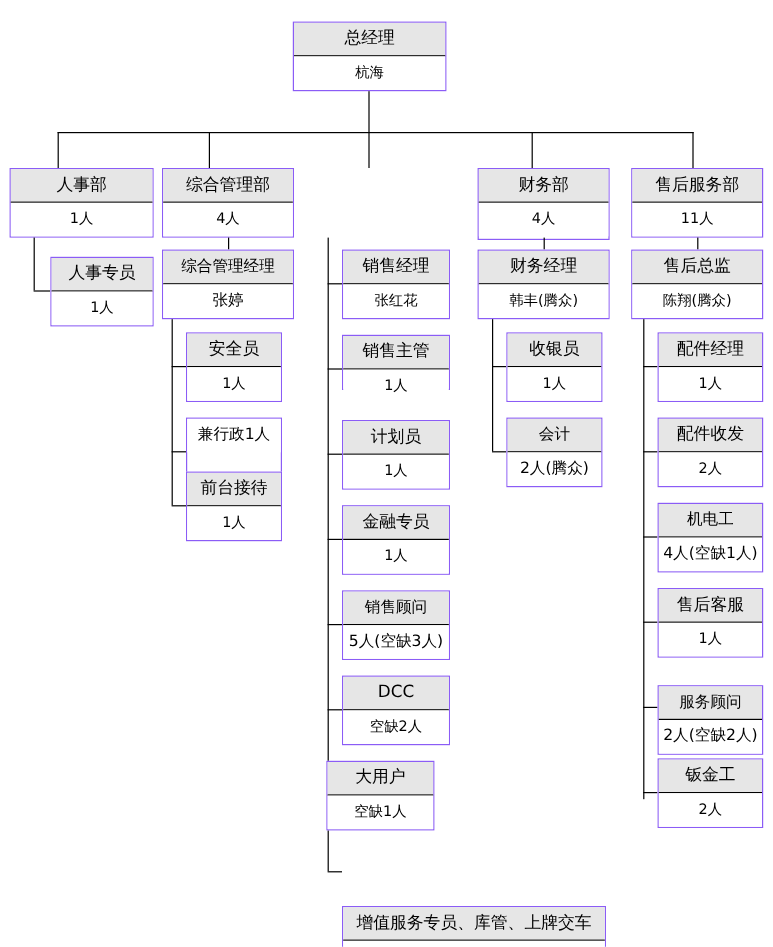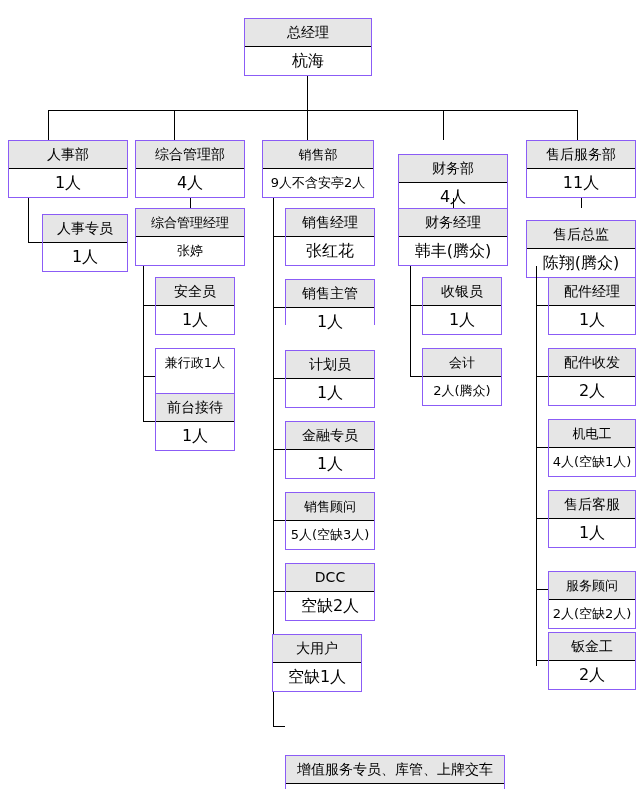--- a/index.html
+++ b/index.html
@@ -28,21 +28,21 @@
     font-size:14px;
     white-space:nowrap;
     overflow:hidden;
   }
   .node .value{
     box-sizing:border-box;
     background:#ffffff;
     text-align:center;
     line-height:27px;
     height:28px;
-    font-size:16px;
+    font-size:12px;
     white-space:nowrap;
     overflow:hidden;
   }
   .node.small .title,.node.small .value{font-size:13px;}
 
   .line{
     position:absolute;
     background:#000000;
   }
   .vline{width:1px;}
@@ -97,24 +97,20 @@
     <div class="value">1人</div>
   </div>
   <div class="node small" style="left:155px;top:348px;width:80px;height:58px;">
     <div class="value">兼行政1人</div>
   </div>
   <div class="node" style="left:155px;top:393px;width:80px;height:58px;">
     <div class="title">前台接待</div>
     <div class="value">1人</div>
   </div>
 
-  <div class="node small" style="left:262px;top:140px;width:112px;height:58px;">
-    <div class="title">销售部</div>
-    <div class="value">9人不含安亭2人</div>
-  </div>
   <div class="line vline" style="left:273px;top:198px;height:528px;"></div>
   <div class="line hline" style="left:273px;top:236px;width:12px;"></div>
   <div class="line hline" style="left:273px;top:307px;width:12px;"></div>
   <div class="line hline" style="left:273px;top:378px;width:12px;"></div>
   <div class="line hline" style="left:273px;top:449px;width:12px;"></div>
   <div class="line hline" style="left:273px;top:520px;width:12px;"></div>
   <div class="line hline" style="left:273px;top:591px;width:12px;"></div>
   <div class="line hline" style="left:273px;top:662px;width:12px;"></div>
   <div class="line hline" style="left:273px;top:726px;width:12px;"></div>
 
@@ -144,21 +140,21 @@
   </div>
   <div class="node" style="left:272px;top:634px;width:90px;height:58px;">
     <div class="title">大用户</div>
     <div class="value">空缺1人</div>
   </div>
   <div class="node" style="left:285px;top:755px;width:220px;height:58px;">
     <div class="title">增值服务专员、库管、上牌交车</div>
     <div class="value">空缺3人</div>
   </div>
 
-  <div class="node" style="left:398px;top:140px;width:110px;height:60px;margin-top:14px;">
+  <div class="node" style="left:398px;top:140px;width:110px;height:60px;">
     <div class="title">财务部</div>
     <div class="value">4人</div>
   </div>
   <div class="line vline" style="left:453px;top:198px;height:10px;"></div>
   <div class="node" style="left:398px;top:208px;width:110px;height:58px;">
     <div class="title">财务经理</div>
     <div class="value">韩丰(腾众)</div>
   </div>
   <div class="line vline" style="left:410px;top:266px;height:110px;"></div>
   <div class="line hline" style="left:410px;top:305px;width:12px;"></div>
@@ -170,21 +166,21 @@
   <div class="node small" style="left:422px;top:348px;width:80px;height:58px;">
     <div class="title">会计</div>
     <div class="value">2人(腾众)</div>
   </div>
 
   <div class="node" style="left:526px;top:140px;width:110px;height:58px;">
     <div class="title">售后服务部</div>
     <div class="value">11人</div>
   </div>
   <div class="line vline" style="left:581px;top:198px;height:10px;"></div>
-  <div class="node" style="left:526px;top:220px;width:110px;height:58px;">
+  <div class="node" style="left:526px;top:208px;width:110px;height:58px;">
     <div class="title">售后总监</div>
     <div class="value">陈翔(腾众)</div>
   </div>
   <div class="line vline" style="left:536px;top:266px;height:400px;"></div>
   <div class="line hline" style="left:536px;top:305px;width:12px;"></div>
   <div class="line hline" style="left:536px;top:376px;width:12px;"></div>
   <div class="line hline" style="left:536px;top:447px;width:12px;"></div>
   <div class="line hline" style="left:536px;top:518px;width:12px;"></div>
   <div class="line hline" style="left:536px;top:589px;width:12px;"></div>
   <div class="line hline" style="left:536px;top:660px;width:12px;"></div>

